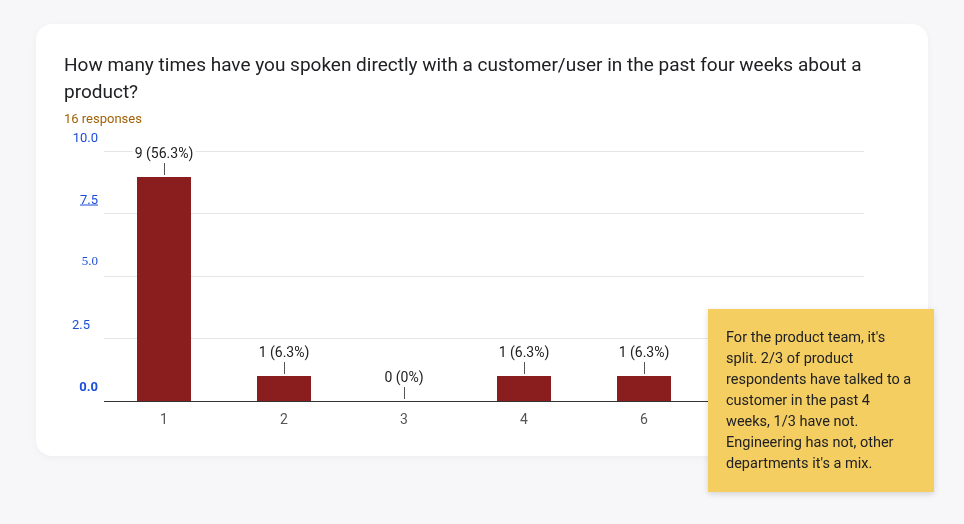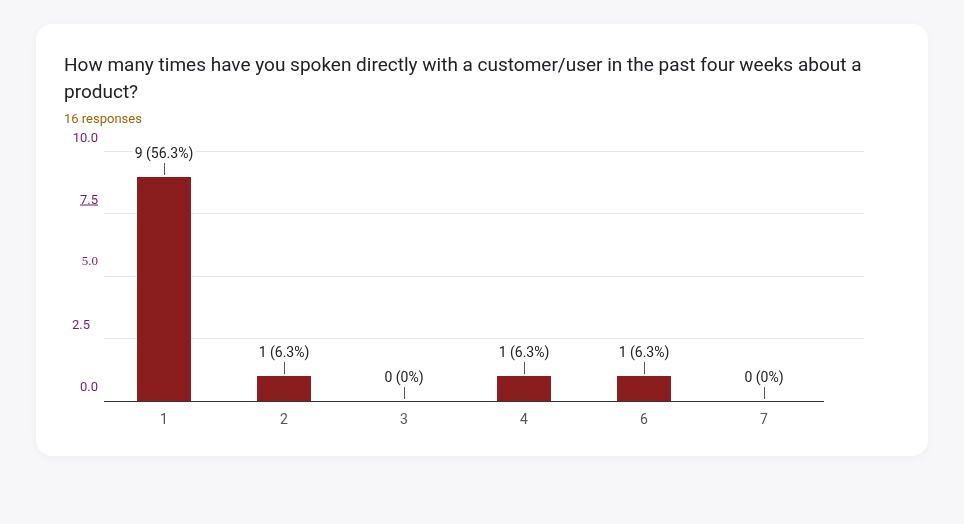--- a/index.html
+++ b/index.html
@@ -47,21 +47,21 @@
     left: 0;
     width: 760px;
     border-top: 1px solid #e6e6e6;
   }
   .y-tick {
     position: absolute;
     left: -40px;
     width: 34px;
     text-align: right;
     font-size: 13px;
-    color: #701a75;
+    color: #1d4ed8;
     transform: translateY(-50%);
   }
   .bars {
     position: absolute;
     left: 0;
     bottom: 0;
     width: 100%;
     height: 100%;
     display: flex;
   }
@@ -128,21 +128,21 @@
   <div class="subtitle">16 responses</div>
 
   <div class="chart-wrap">
     <div class="plot">
 
       <div class="grid-line" style="bottom:25%;"></div>
       <div class="grid-line" style="bottom:50%;"></div>
       <div class="grid-line" style="bottom:75%;"></div>
       <div class="grid-line" style="bottom:100%;"></div>
 
-      <span class="y-tick" style="bottom:0%;">0.0</span>
+      <span class="y-tick" style="bottom:0%;font-weight:bold;">0.0</span>
       <span class="y-tick" style="bottom:25%;text-align:center;">2.5</span>
       <span class="y-tick" style="bottom:50%;font-family:Liberation Serif, serif;">5.0</span>
       <span class="y-tick" style="bottom:75%;text-decoration:underline;">7.5</span>
       <span class="y-tick" style="bottom:100%;">10.0</span>
 
       <div class="bars">
         <div class="bar-col">
           <div class="bar" style="height:90%;">
             <span class="bar-tick"></span>
             <span class="bar-label">9 (56.3%)</span>
@@ -181,13 +181,14 @@
           <div class="bar" style="height:0%;">
             <span class="bar-tick"></span>
             <span class="bar-label">0 (0%)</span>
           </div>
           <span class="x-tick">7</span>
         </div>
       </div>
     </div>
   </div>
 
+  <div class="note">For the product team, it's split. 2/3 of product respondents have talked to a customer in the past 4 weeks, 1/3 have not. Engineering has not, other departments it's a mix.</div>
 </div>
 
 </body></html>

